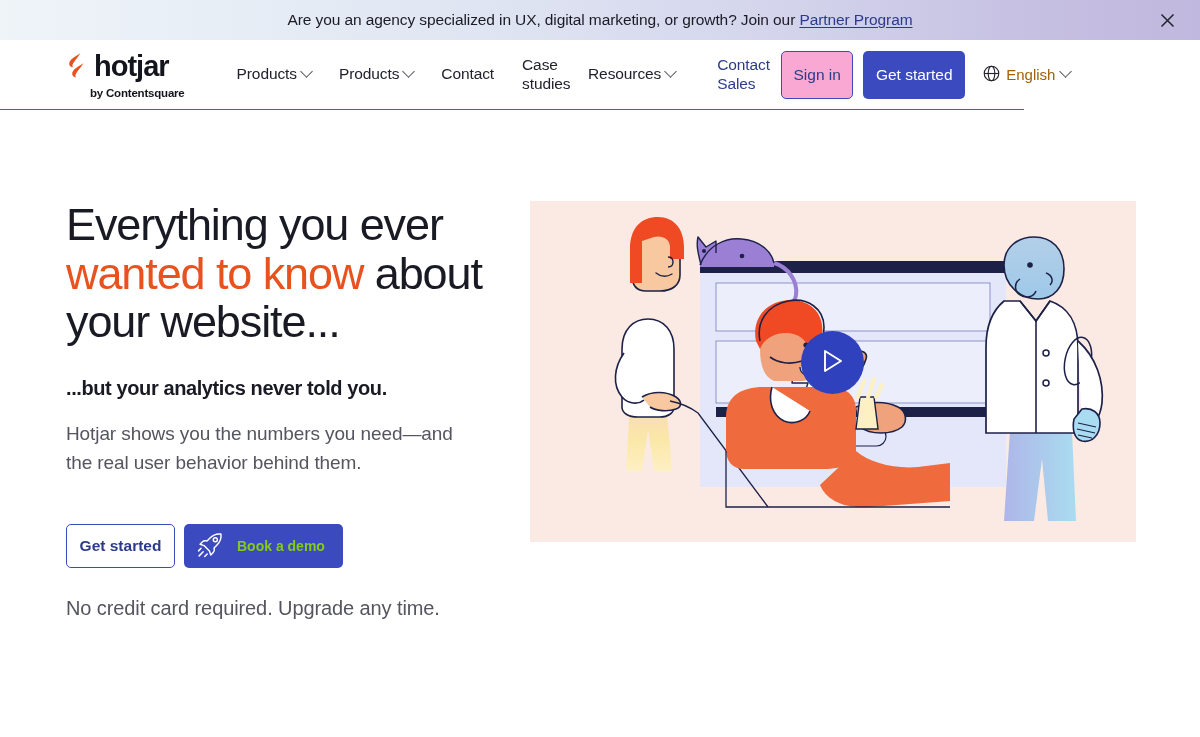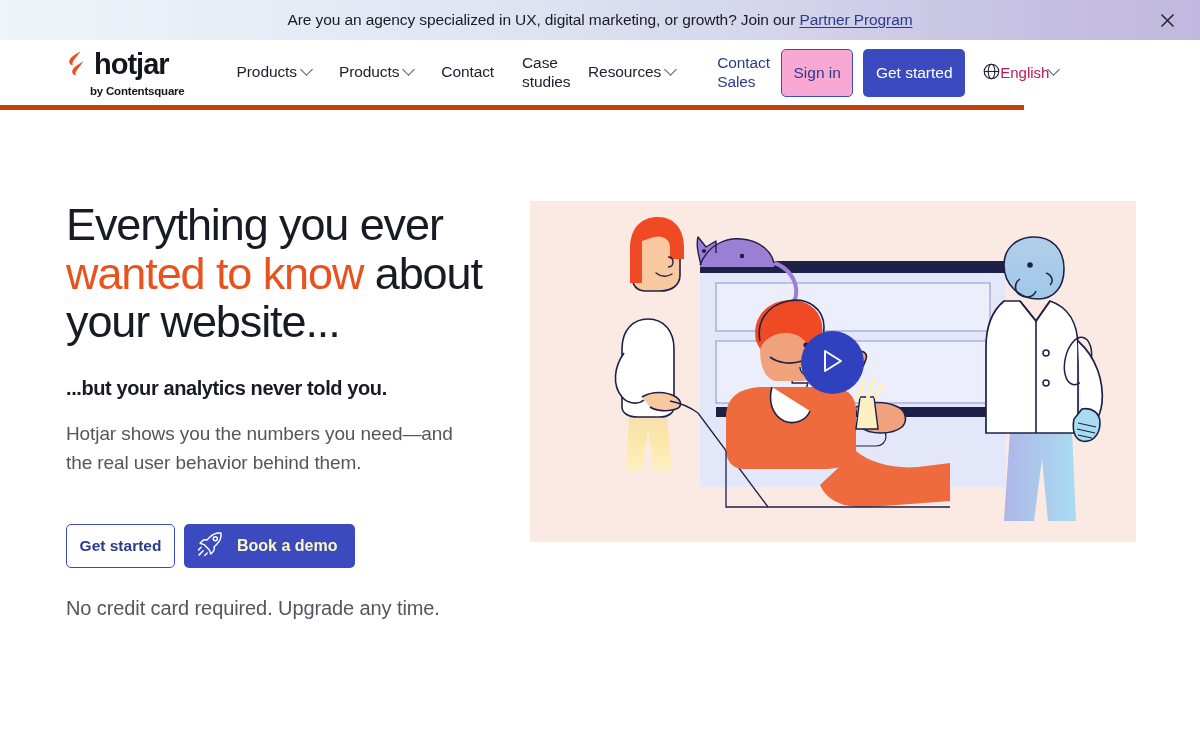--- a/index.html
+++ b/index.html
@@ -53,21 +53,21 @@
     justify-content: center;
     cursor: pointer;
     color: #22222e;
   }
 
   
   .header {
     height: 70px;
     width: 1024px;
     background: #ffffff;
-    border-bottom: 5px solid #c2410c;
+    border-bottom: 1px solid #c2410c;
     display: flex;
     align-items: center;
     padding: 0 22px 0 66px;
   }
   .logo-block {
     display: flex;
     flex-direction: column;
     justify-content: center;
     flex: 0 0 auto;
   }
@@ -166,24 +166,24 @@
     line-height: 1.15;
     cursor: pointer;
     display: flex;
     align-items: center;
     justify-content: center;
     text-align: center;
   }
   .lang {
     display: flex;
     align-items: center;
-    gap: 0;
+    gap: 6px;
     margin-left: 8px;
     font-size: 15px;
-    color: #be185d;
+    color: #a16207;
     cursor: pointer;
   }
 
   
   .hero {
     display: flex;
     padding: 0 66px;
     margin-top: 91px;
     align-items: flex-start;
   }
@@ -234,22 +234,22 @@
     display: flex;
     align-items: center;
     justify-content: center;
   }
   .btn-demo {
     height: 44px;
     padding: 0 18px 0 13px;
     border: none;
     border-radius: 5px;
     background: #3b4bbf;
-    color: #fef9c3;
-    font-size: 16px;
+    color: #84cc16;
+    font-size: 14px;
     font-weight: bold;
     font-family: inherit;
     cursor: pointer;
     display: flex;
     align-items: center;
     gap: 13px;
   }
   .fineprint {
     font-size: 20px;
     color: #55555f;

